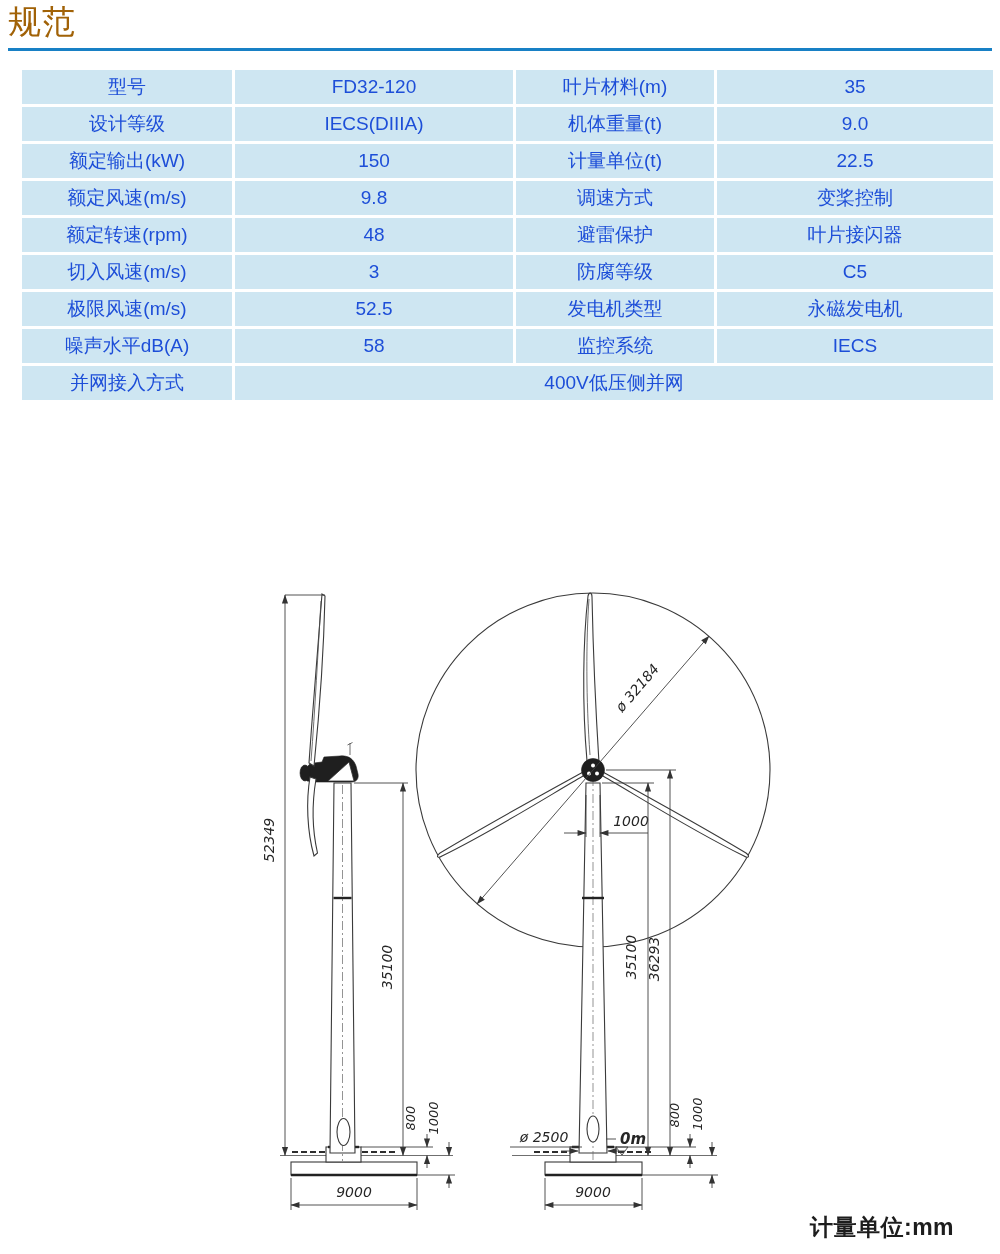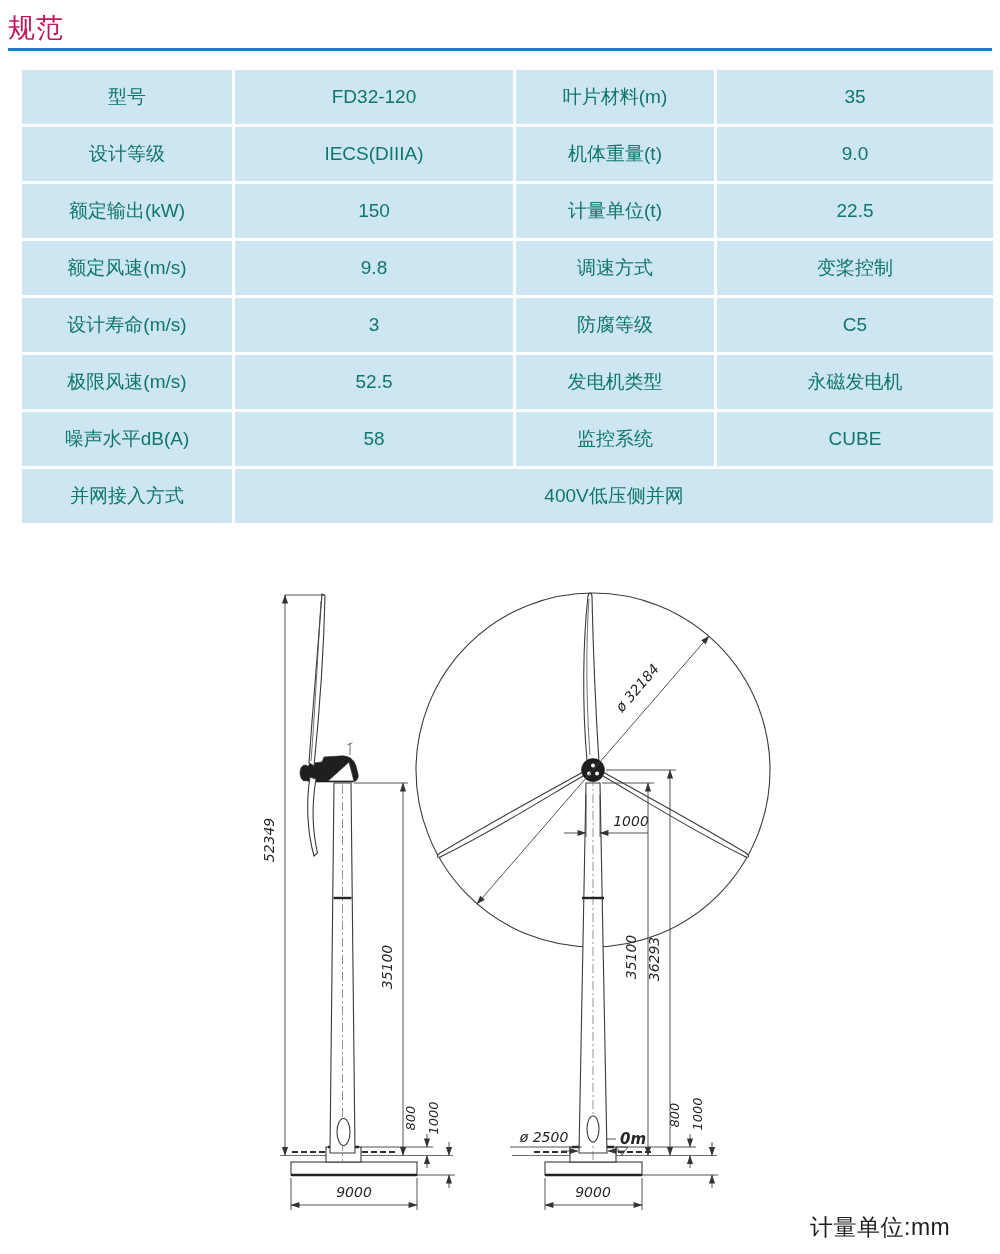--- a/index.html
+++ b/index.html
@@ -3,42 +3,42 @@
 <meta charset="utf-8">
 <style>
   * { margin:0; padding:0; box-sizing:border-box; }
   html,body { background:#ffffff; }
   body {
     width:1000px; height:1254px; position:relative;
     font-family:"Liberation Sans","DejaVu Sans",sans-serif;
     color:#303030; overflow:hidden;
   }
   .title {
-    position:absolute; left:8px; top:10px;
-    font-size:27px; font-weight:500; color:#be185d; letter-spacing:1px;
+    position:absolute; left:8px; top:0;
+    font-size:33px; font-weight:500; color:#a16207; letter-spacing:1px;
   }
   .rule {
     position:absolute; left:8px; right:8px; top:48px; height:3px;
     background:#1880c5;
   }
   table.spec {
     position:absolute; left:19px; top:67px;
     border-collapse:separate; border-spacing:3px;
   }
   table.spec td {
     background:#cee6f2; text-align:center; vertical-align:middle;
-    height:54px; font-size:19px; color:#0f766e; padding:0 6px;
+    height:34px; font-size:19px; color:#1d4ed8; padding:0 6px;
     white-space:nowrap;
   }
   .drawing {
     position:absolute; left:250px; top:585px; width:540px; height:630px;
   }
   .unit-note {
     position:absolute; left:810px; top:1212px;
-    font-size:23px; font-weight:400; color:#1d1d1d; letter-spacing:0.5px;
+    font-size:23px; font-weight:700; color:#1d1d1d; letter-spacing:0.5px;
   }
   
   .ln   { stroke:#3a3a3a; stroke-width:1.1; fill:none; }
   .lnw  { stroke:#3a3a3a; stroke-width:1.1; fill:#ffffff; }
   .thin { stroke:#4a4a4a; stroke-width:0.8; fill:none; }
   .bold { stroke:#222222; stroke-width:2.4; fill:none; }
   .dark { fill:#1f1f1f; stroke:#1f1f1f; stroke-width:0.6; }
   .diml { stroke:#3f3f3f; stroke-width:0.9; fill:none; }
   .cl   { stroke:#666666; stroke-width:0.7; fill:none; stroke-dasharray:9 3 2 3; }
   .hatch{ stroke:#2e2e2e; stroke-width:2.2; fill:none; stroke-dasharray:6 3; }
@@ -82,36 +82,42 @@
       <td>计量单位(t)</td>
       <td>22.5</td>
     </tr>
     <tr>
       <td>额定风速(m/s)</td>
       <td>9.8</td>
       <td>调速方式</td>
       <td>变桨控制</td>
     </tr>
     <tr>
-      <td>设计寿命(m/s)</td>
+      <td>额定转速(rpm)</td>
+      <td>48</td>
+      <td>避雷保护</td>
+      <td>叶片接闪器</td>
+    </tr>
+    <tr>
+      <td>切入风速(m/s)</td>
       <td>3</td>
       <td>防腐等级</td>
       <td>C5</td>
     </tr>
     <tr>
       <td>极限风速(m/s)</td>
       <td>52.5</td>
       <td>发电机类型</td>
       <td>永磁发电机</td>
     </tr>
     <tr>
       <td>噪声水平dB(A)</td>
       <td>58</td>
       <td>监控系统</td>
-      <td>CUBE</td>
+      <td>IECS</td>
     </tr>
     <tr>
       <td>并网接入方式</td>
       <td colspan="3">400V低压侧并网</td>
     </tr>
   </tbody>
 </table>
 
 <svg class="drawing" viewBox="0 0 540 630" xmlns="http://www.w3.org/2000/svg">
   <defs>

